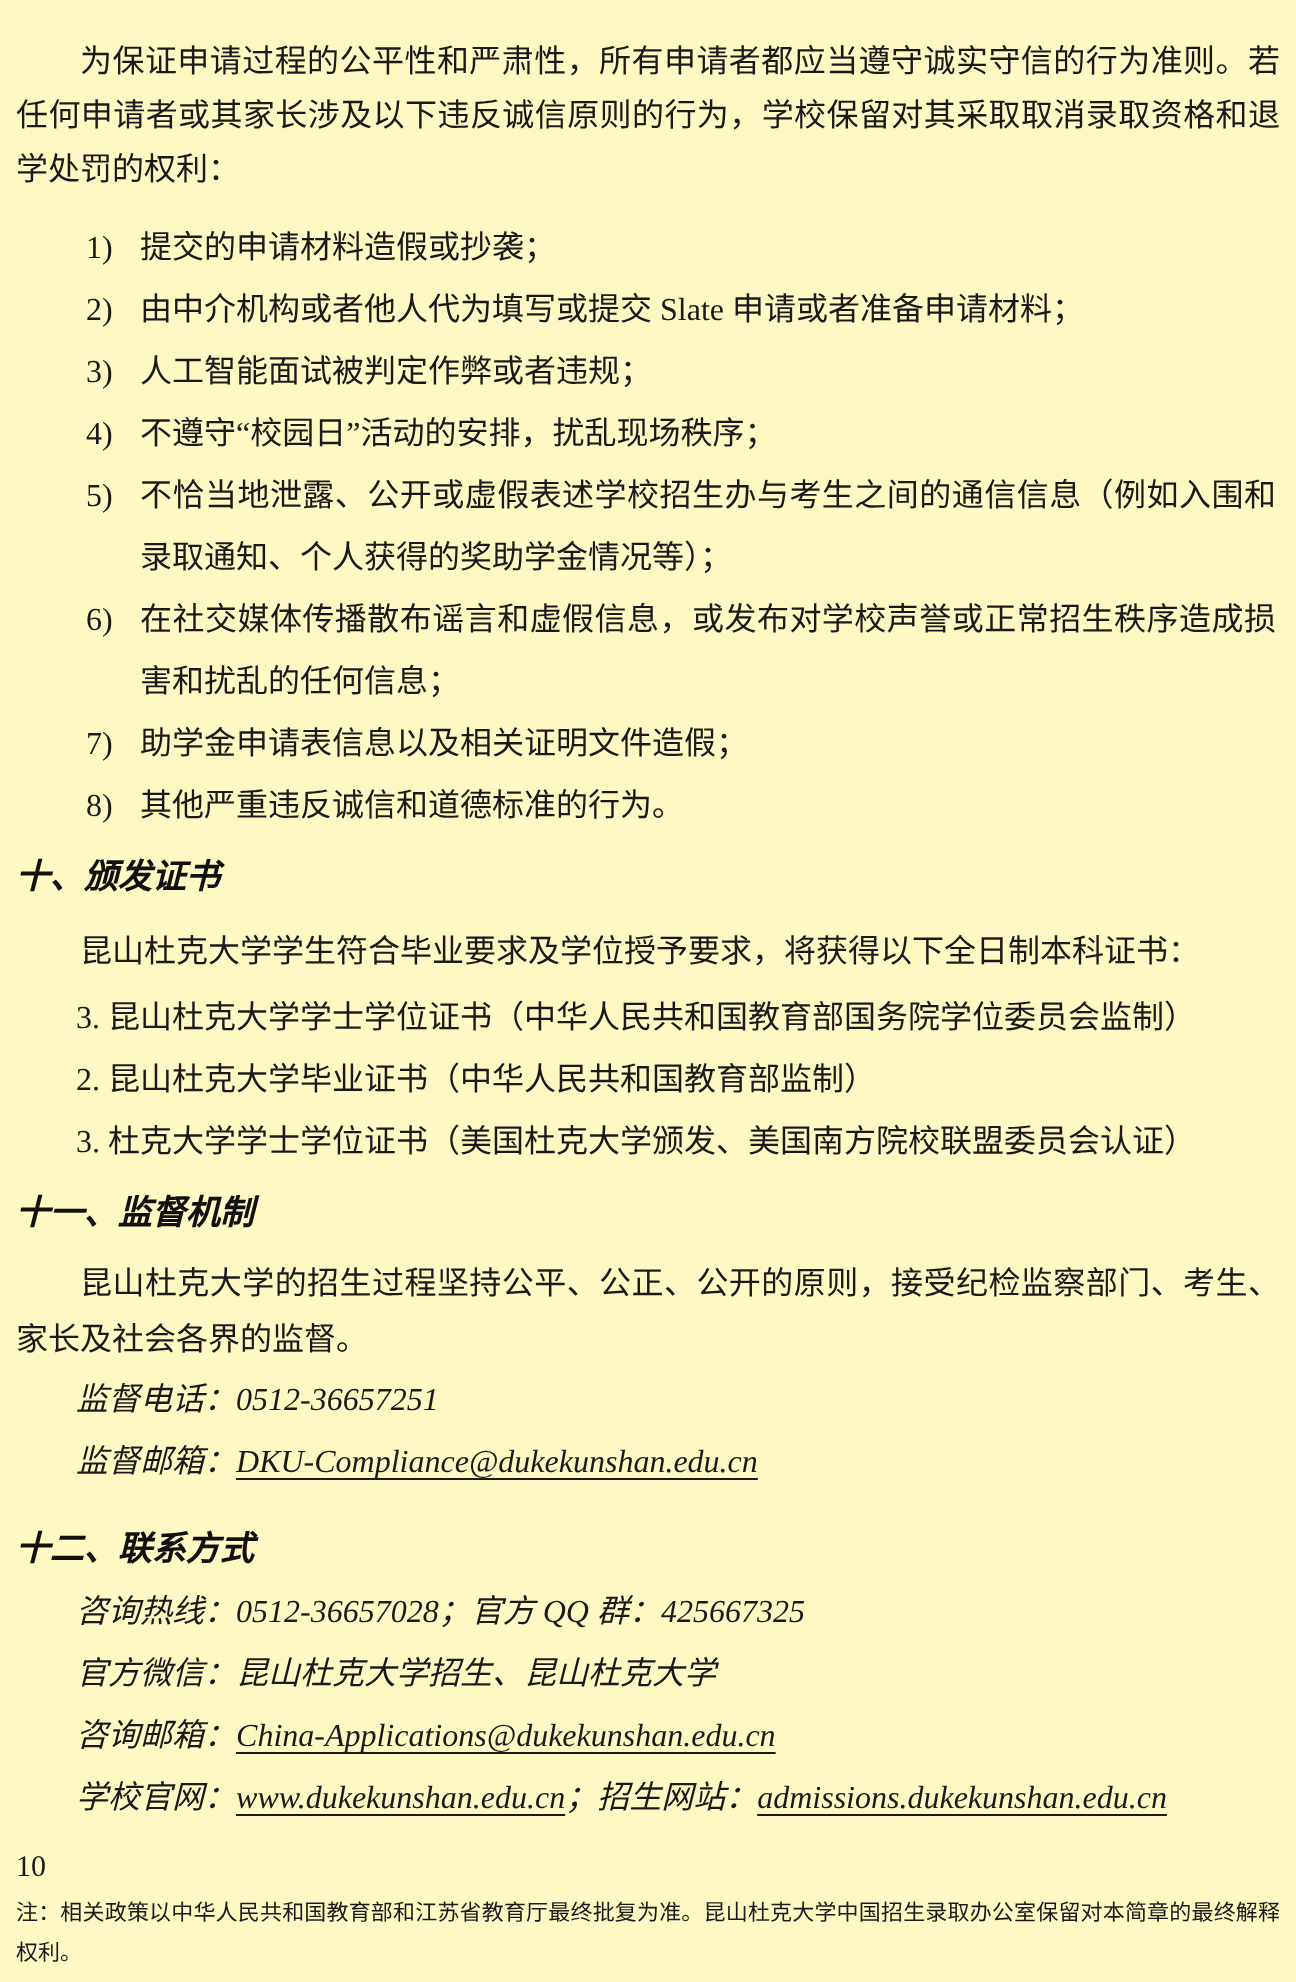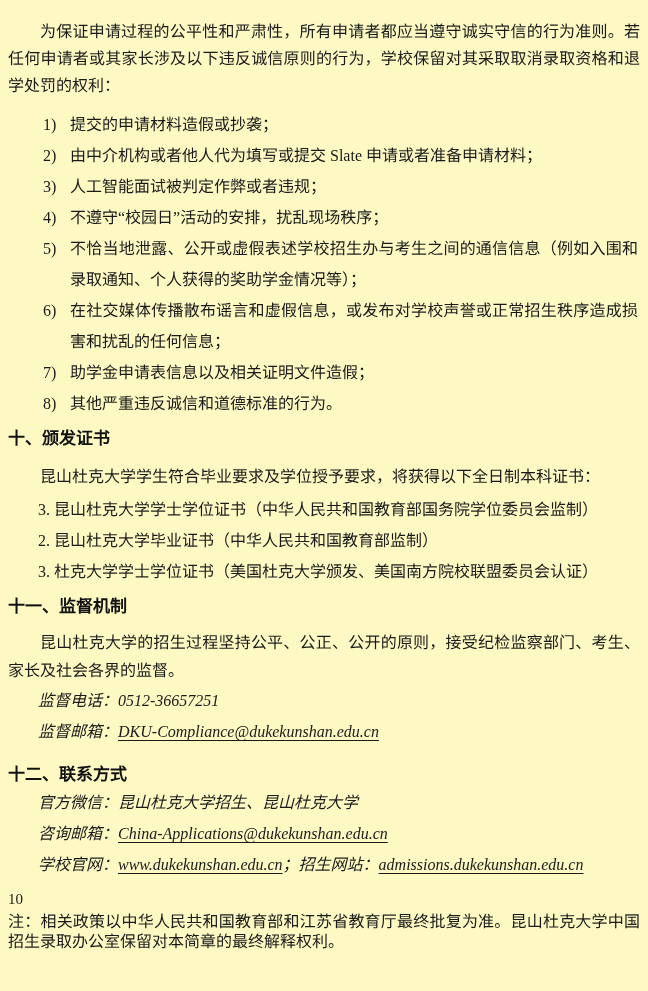--- a/index.html
+++ b/index.html
@@ -25,20 +25,21 @@
   .viol-item { display: flex; line-height: 31px; }
   .viol-num { flex: 0 0 27px; margin-left: 35px; }
   .viol-text { flex: 1; text-align: justify; padding-right: 2px; }
   .sec-heading {
     font-family: "Liberation Sans", "DejaVu Sans", sans-serif;
     font-size: 17px;
     font-weight: 700;
     line-height: 24px;
     margin: 8px 0 0 0;
     color: #111111;
+    font-style: italic;
   }
   .sec-heading.sec-gap { margin-top: 16px; }
   .cert-intro {
     margin: 12px 0 0 0;
     line-height: 28px;
     text-indent: 2em;
     text-align: justify;
   }
   .cert-line { margin-left: 30px; line-height: 31px; }
   .cert-line.first { margin-top: 3px; }
@@ -55,21 +56,21 @@
     text-decoration: underline;
     text-underline-offset: 3px;
     cursor: pointer;
   }
   .page-number {
     font-size: 15px;
     line-height: 22px;
     margin-top: 8px;
   }
   .footnote {
-    font-size: 16px;
+    font-size: 11px;
     line-height: 20px;
     text-align: justify;
     margin-top: 2px;
   }
 </style>
 </head>
 <body>
 
 <div class="page">
 
@@ -124,20 +125,23 @@
 
   <div class="info-line">
     <span>监督电话：</span><span>0512-36657251</span>
   </div>
   <div class="info-line">
     <span>监督邮箱：</span><a class="doc-link">DKU-Compliance@dukekunshan.edu.cn</a>
   </div>
 
   <h2 class="sec-heading sec-gap">十二、联系方式</h2>
 
+  <div class="info-line first">
+    <span>咨询热线：</span><span>0512-36657028</span><span>；官方 QQ 群：</span><span>425667325</span>
+  </div>
   <div class="info-line">
     <span>官方微信：</span><span>昆山杜克大学招生、昆山杜克大学</span>
   </div>
   <div class="info-line">
     <span>咨询邮箱：</span><a class="doc-link">China-Applications@dukekunshan.edu.cn</a>
   </div>
   <div class="info-line">
     <span>学校官网：</span><a class="doc-link">www.dukekunshan.edu.cn</a><span>；招生网站：</span><a class="doc-link">admissions.dukekunshan.edu.cn</a>
   </div>
 

